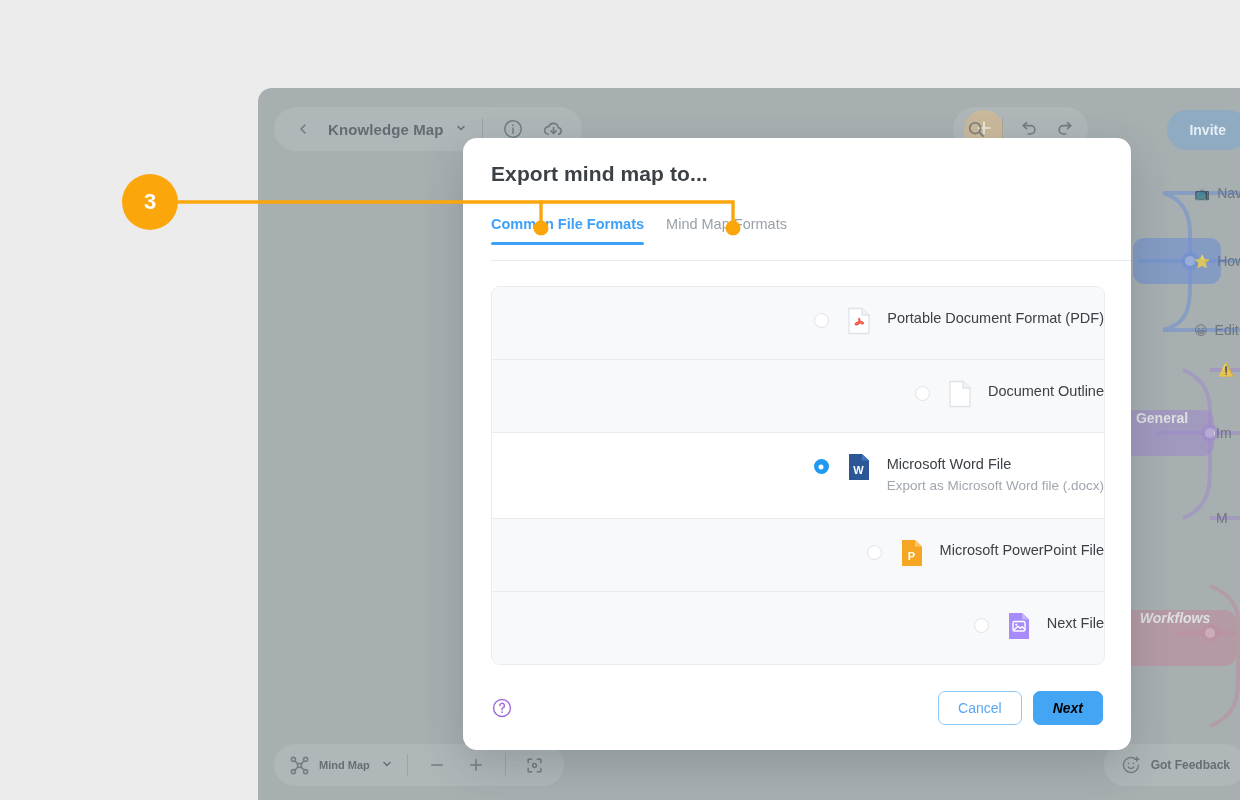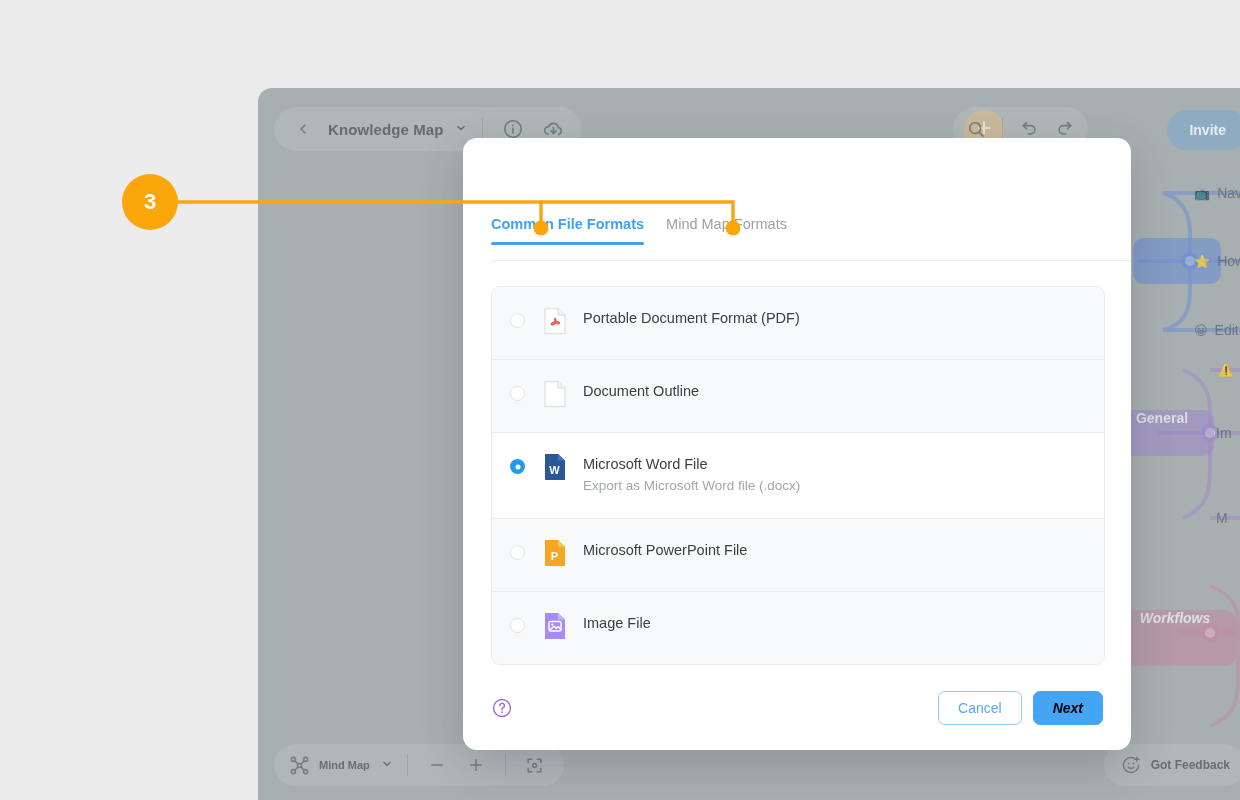--- a/index.html
+++ b/index.html
@@ -102,21 +102,21 @@
     position:absolute;left:28px;top:148px;width:612px;
     border:1px solid #e8ebef;border-radius:9px;overflow:hidden;background:#f7f9fb;
   }
   .row{
     display:flex;align-items:flex-start;gap:0;padding:0 0 0 18px;
     border-bottom:1px solid #e8ebef;background:#f7f9fb;position:relative;
     min-height:70px;
   }
   .row:last-child{border-bottom:none;}
   .row.selected{background:#ffffff;}
-  .row-inner{display:flex;align-items:flex-start;width:100%;padding:24px 0;}
+  .row-inner{display:flex;align-items:flex-start;width:100%;padding:24px 0;justify-content:flex-end;}
   .radio{
     width:15px;height:15px;border-radius:50%;border:1px solid #dfe3e8;
     background:#fff;flex:none;margin-top:2px;box-sizing:border-box;
   }
   .radio.on{
     border:none;background:#1e9bf0;position:relative;
   }
   .radio.on:after{
     content:"";position:absolute;left:50%;top:50%;width:5px;height:5px;
     border-radius:50%;background:#fff;transform:translate(-50%,-50%);
@@ -336,20 +336,21 @@
             <line x1="19" y1="2.6" x2="19" y2="7.4"></line>
             <line x1="16.6" y1="5" x2="21.4" y2="5"></line>
           </svg>
       </span>
       <span class="br-label">Got Feedback</span>
     </div>
   </div>
 
   <div class="modal">
 
+    <div class="modal-title">Export mind map to...</div>
 
     <div class="tabs">
       <div class="tab active">
         <span>Common File Formats</span>
       </div>
       <div class="tab">
         <span>Mind Map Formats</span>
       </div>
     </div>
 
@@ -425,21 +426,21 @@
           <span class="ficon">
             <svg width="24" height="28" viewBox="0 0 24 28">
                 <path d="M2 1h13l7 6.5V27H2z" fill="#a78bfa"></path>
                 <path d="M15 1v6.5h7z" fill="#c4b2fd"></path>
                 <rect x="6" y="9.5" width="12" height="9.5" rx="1.6" fill="none" stroke="#fff" stroke-width="1.4"></rect>
                 <circle cx="9.3" cy="12.7" r="1.1" fill="#fff"></circle>
                 <path d="M6.8 18 11 14.2l2.3 2.1 2-1.7 3 3.4" fill="none" stroke="#fff" stroke-width="1.4" stroke-linejoin="round"></path>
               </svg>
           </span>
           <span class="rtext">
-            <span class="rtitle">Image File</span>
+            <span class="rtitle">Next File</span>
           </span>
         </div>
       </div>
     </div>
 
     <div class="footer">
       <span class="help-ic">
         <svg width="22" height="22" viewBox="0 0 24 24" fill="none" stroke="currentColor" stroke-width="1.6">
             <circle cx="12" cy="12" r="9.2"></circle>
             <path d="M9.6 9.4a2.5 2.5 0 1 1 3.3 2.4c-.6.3-.9.8-.9 1.5v.5" stroke-linecap="round"></path>

